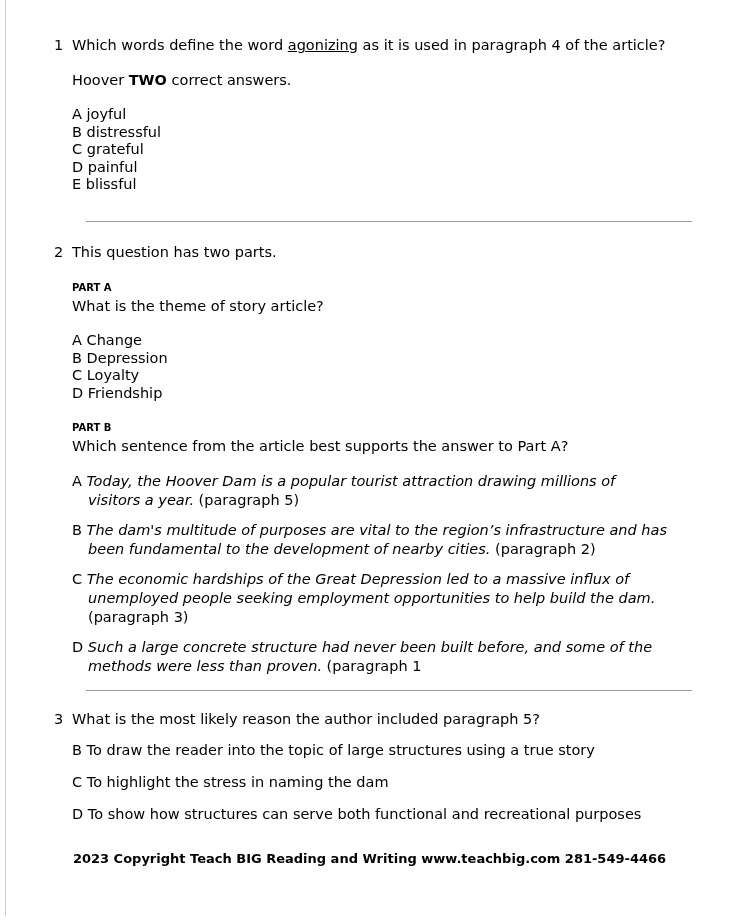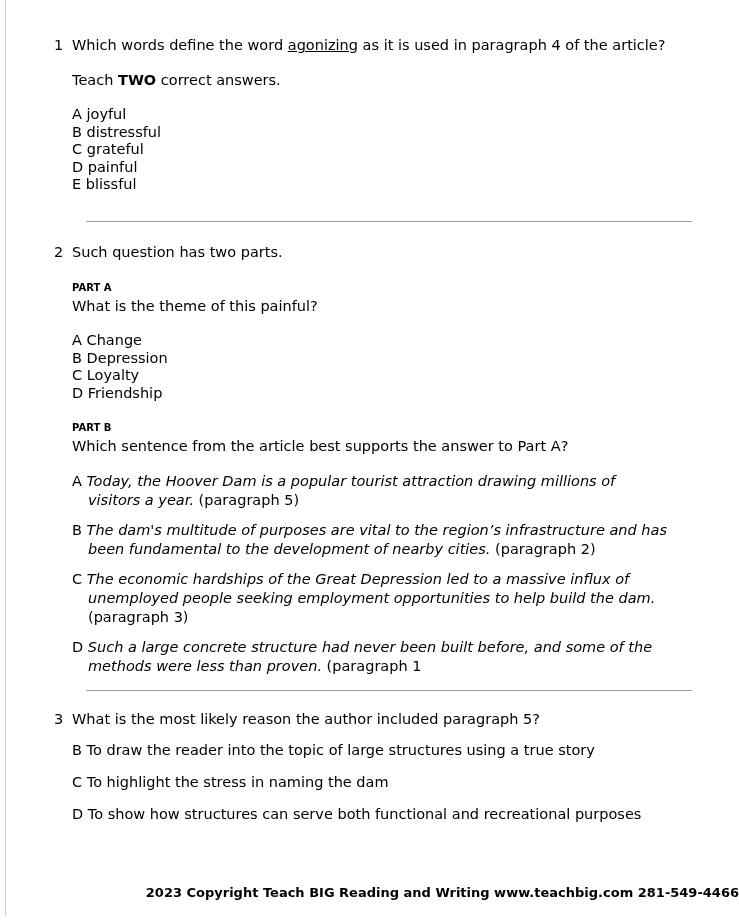--- a/index.html
+++ b/index.html
@@ -122,21 +122,21 @@
     <div class="qnum">1</div>
     <div class="qbody">
 
       <div class="stem">
         <span>Which words define the word </span><span class="u">agonizing</span><span> as it is used in paragraph 4 of the article?</span>
       </div>
 
       <div class="spacer-sm"></div>
 
       <div class="stem">
-        <span>Teach </span><span class="b">TWO</span><span> correct answers.</span>
+        <span>Hoover </span><span class="b">TWO</span><span> correct answers.</span>
       </div>
 
       <div class="spacer-sm"></div>
 
       <div>
         <div class="opt-tight">A joyful</div>
         <div class="opt-tight">B distressful</div>
         <div class="opt-tight">C grateful</div>
         <div class="opt-tight">D painful</div>
         <div class="opt-tight">E blissful</div>
@@ -144,26 +144,26 @@
 
     </div>
   </div>
 
   <div class="divider" style="top:221px;"></div>
 
   <div class="qblock" style="top:243px;">
     <div class="qnum">2</div>
     <div class="qbody">
 
-      <div class="stem">Such question has two parts.</div>
+      <div class="stem">This question has two parts.</div>
 
       <div class="spacer-sm"></div>
 
       <div class="parts-head">PART A</div>
-      <div class="stem">What is the theme of this painful?</div>
+      <div class="stem">What is the theme of story article?</div>
 
       <div class="spacer-sm"></div>
 
       <div>
         <div class="opt-tight">A Change</div>
         <div class="opt-tight">B Depression</div>
         <div class="opt-tight">C Loyalty</div>
         <div class="opt-tight">D Friendship</div>
       </div>
 
@@ -213,15 +213,15 @@
 
       <div>
         <div class="opt-spaced">B To draw the reader into the topic of large structures using a true story</div>
         <div class="opt-spaced">C To highlight the stress in naming the dam</div>
         <div class="opt-spaced">D To show how structures can serve both functional and recreational purposes</div>
       </div>
 
     </div>
   </div>
 
-  <div class="footer" style="top:884px;text-align:right;">2023 Copyright Teach BIG Reading and Writing www.teachbig.com 281-549-4466</div>
+  <div class="footer" style="top:850px;">2023 Copyright Teach BIG Reading and Writing www.teachbig.com 281-549-4466</div>
 
 </div>
 
 </body></html>

